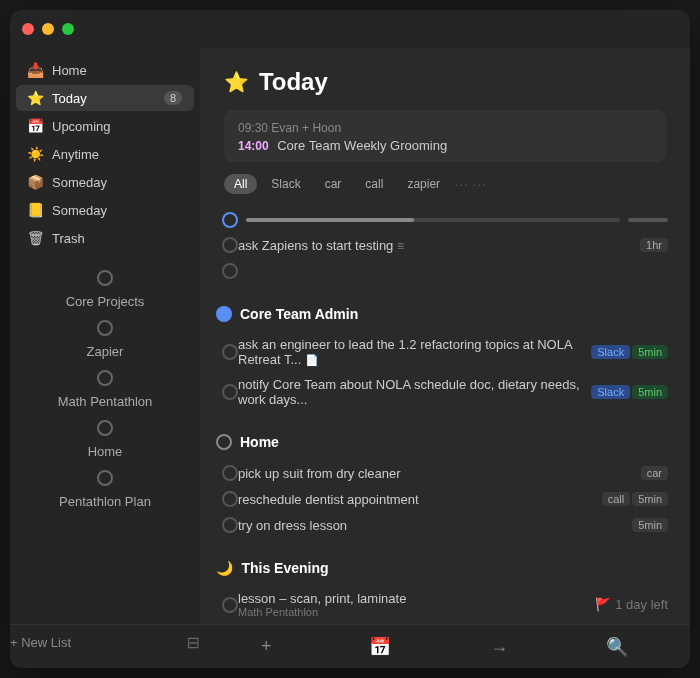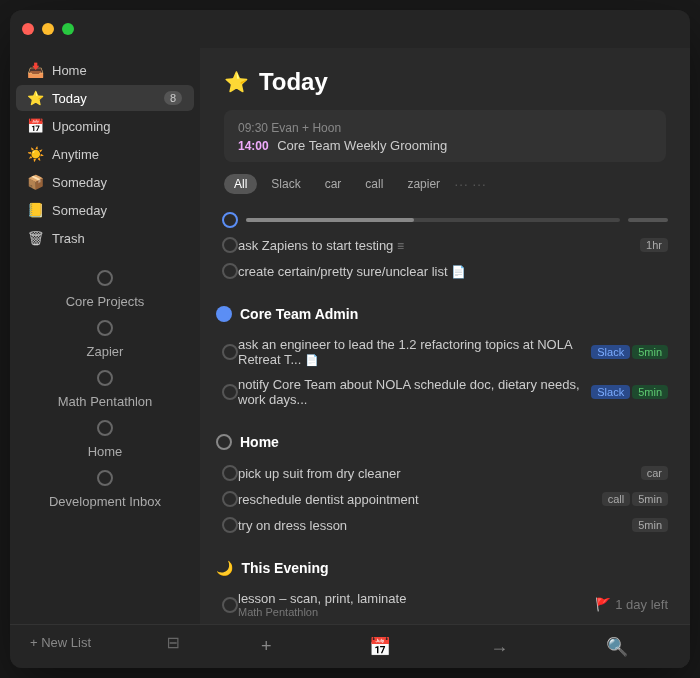--- a/index.html
+++ b/index.html
@@ -91,21 +91,21 @@
       flex-direction: column;
     }
     .proj-circle {
       width: 16px; height: 16px;
       border-radius: 50%;
       border: 2px solid #666;
       flex-shrink: 0;
     }
     .sidebar-footer {
       margin-top: auto;
-      padding: 8px 20px;
+      padding: 8px 0;
       display: flex;
       align-items: center;
       gap: 0;
       border-top: 1px solid #333;
     }
     .sidebar-footer-btn {
       display: flex; align-items: center; gap: 6px;
       color: #888; font-size: 13px; cursor: pointer;
     }
     
@@ -302,21 +302,21 @@
         <div class="sidebar-project">
           <div class="proj-circle"></div>
           <span>Math Pentathlon</span>
         </div>
         <div class="sidebar-project">
           <div class="proj-circle"></div>
           <span>Home</span>
         </div>
         <div class="sidebar-project">
           <div class="proj-circle"></div>
-          <span>Development Inbox</span>
+          <span>Pentathlon Plan</span>
         </div>
       </div>
 
       <div style="flex: 1;"></div>
       <div class="sidebar-footer">
         <div class="sidebar-footer-btn">
           <span>+ New List</span>
         </div>
         <div style="margin-left: auto; color: #666; cursor: pointer; font-size: 16px;">⊟</div>
       </div>
@@ -361,21 +361,20 @@
         </div>
 
         <div class="task-group">
           <div class="task-row">
             <div class="task-checkbox"></div>
             <span class="task-text">ask Zapiens to start testing <span style="font-size:12px; color:#777;">≡</span></span>
             <span class="tag">1hr</span>
           </div>
           <div class="task-row">
             <div class="task-checkbox"></div>
-            <span class="task-text">create certain/pretty sure/unclear list <span style="font-size:12px;">📄</span></span>
           </div>
         </div>
 
         <div class="task-group">
           <div class="task-group-header">
             <span style="width:16px;height:16px;border-radius:50%;background:#5b8ef5;display:inline-block;flex-shrink:0;"></span>
             <span>Core Team Admin</span>
           </div>
           <div class="task-row">
             <div class="task-checkbox"></div>

